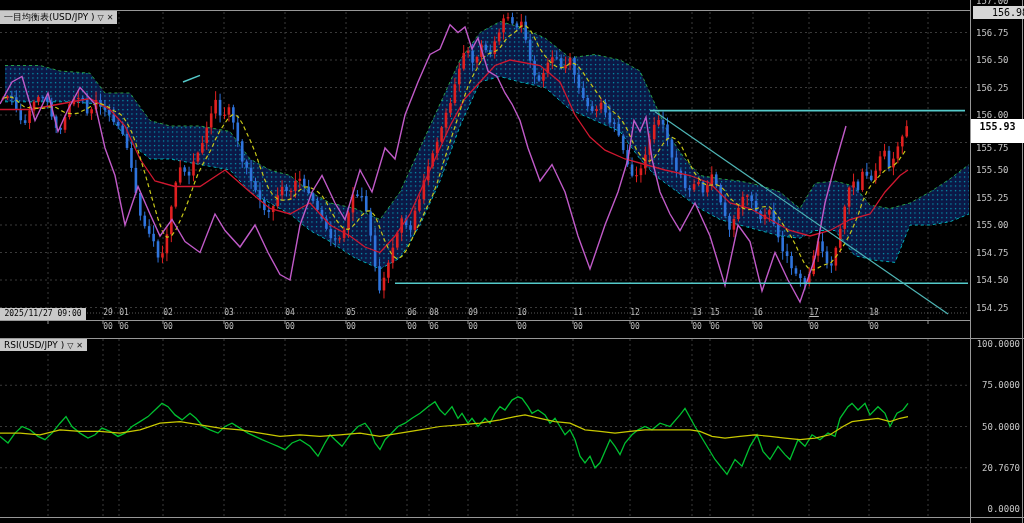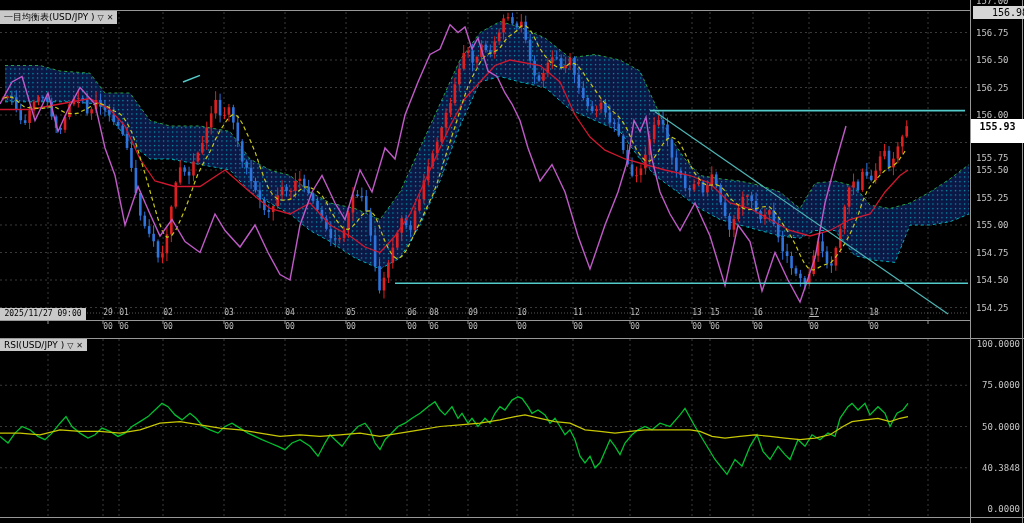--- a/index.html
+++ b/index.html
@@ -570,21 +570,21 @@
   <div class="axlbl" id="tick-157">157.00</div>
   <div id="high-marker">156.98</div>
   <div id="price-marker">155.93</div>
   <div id="date-box">2025/11/27 09:00</div>
 
   <div id="gen-labels">
       <div class="axlbl" style="left: 976px; top: 27.5px;">156.75</div>
       <div class="axlbl" style="left: 976px; top: 55px;">156.50</div>
       <div class="axlbl" style="left: 976px; top: 82.5px;">156.25</div>
       <div class="axlbl" style="left: 976px; top: 110px;">156.00</div>
-      <div class="axlbl" style="left: 976px; top: 153px;">155.75</div>
+      <div class="axlbl" style="left: 976px; top: 143px;">155.75</div>
       <div class="axlbl" style="left: 976px; top: 165px;">155.50</div>
       <div class="axlbl" style="left: 976px; top: 192.5px;">155.25</div>
       <div class="axlbl" style="left: 976px; top: 220px;">155.00</div>
       <div class="axlbl" style="left: 976px; top: 247.5px;">154.75</div>
       <div class="axlbl" style="left: 976px; top: 275px;">154.50</div>
       <div class="axlbl" style="left: 976px; top: 302.5px;">154.25</div>
       <div class="daylbl" style="left: 43px; top: 308px;">19</div>
       <div class="daylbl" style="left: 98px; top: 308px;">29</div>
       <div class="daylbl" style="left: 114px; top: 308px;">01</div>
       <div class="daylbl" style="left: 158px; top: 308px;">02</div>
@@ -615,16 +615,16 @@
       <div class="daylbl" style="left: 568px; top: 322px;">00</div>
       <div class="daylbl" style="left: 625px; top: 322px;">00</div>
       <div class="daylbl" style="left: 687px; top: 322px;">00</div>
       <div class="daylbl" style="left: 705px; top: 322px;">06</div>
       <div class="daylbl" style="left: 748px; top: 322px;">00</div>
       <div class="daylbl" style="left: 804px; top: 322px;">00</div>
       <div class="daylbl" style="left: 864px; top: 322px;">00</div>
       <div class="axlbl" style="left: 974px; top: 339px; width: 46px; text-align: right;">100.0000</div>
       <div class="axlbl" style="left: 974px; top: 380.25px; width: 46px; text-align: right;">75.0000</div>
       <div class="axlbl" style="left: 974px; top: 421.5px; width: 46px; text-align: right;">50.0000</div>
-      <div class="axlbl" style="left: 974px; top: 462.75px; width: 46px; text-align: right;">40.3848</div>
+      <div class="axlbl" style="left: 974px; top: 462.75px; width: 46px; text-align: right;">20.7670</div>
       <div class="axlbl" style="left: 974px; top: 504px; width: 46px; text-align: right;">0.0000</div>
     </div>
 </div>
 
 </body></html>

